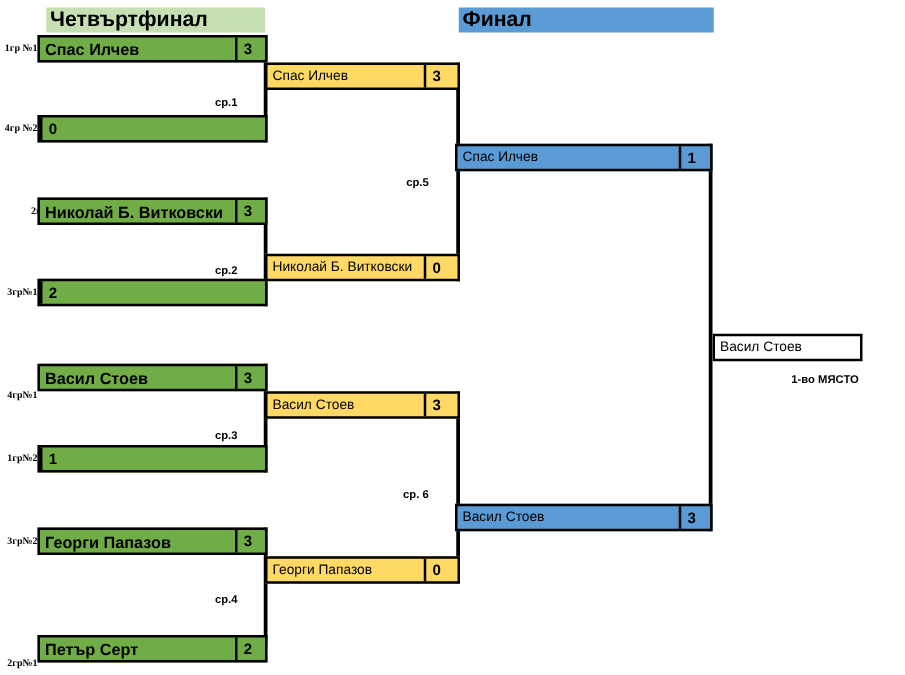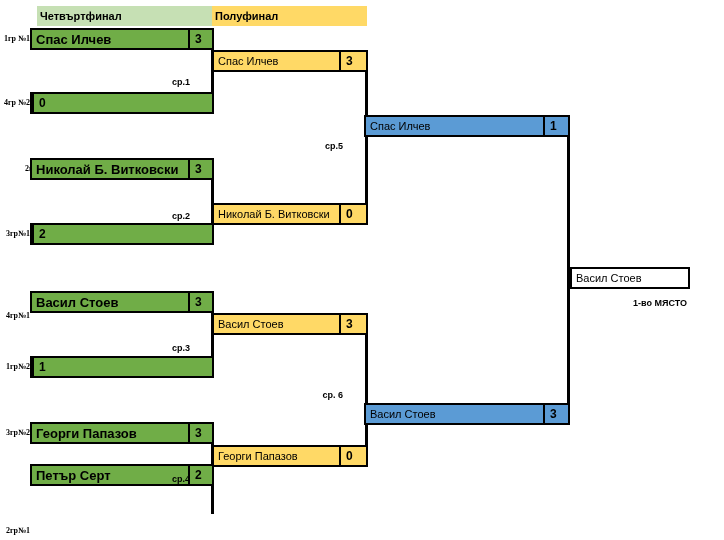--- a/index.html
+++ b/index.html
@@ -2,21 +2,21 @@
 <html><head>
 <meta charset="utf-8">
 <style>
   html,body{margin:0;padding:0;background:#ffffff;}
   .stage{
     position:relative;width:724px;height:540px;background:#ffffff;
     font-family:"Liberation Sans",sans-serif;color:#000;overflow:hidden;
   }
   
   .hdr{position:absolute;top:6px;height:20px;line-height:20px;
-       font-size:11px;font-weight:bold;padding-left:3px;box-sizing:border-box;}
+       font-size:17px;font-weight:bold;padding-left:3px;box-sizing:border-box;}
   .hdr-qf{left:37px;width:175px;background:#C6E0B4;}
   .hdr-sf{left:212px;width:155px;background:#FFD966;}
   .hdr-f {left:367px;width:204px;background:#5B9BD5;}
   
   .vline{position:absolute;width:3px;background:#000;}
   
   .box{position:absolute;display:flex;box-sizing:border-box;height:22px;
        border:2px solid #000;align-items:stretch;}
   .box .name{flex:1;display:flex;align-items:center;padding-left:4px;
              overflow:hidden;white-space:nowrap;}
@@ -40,21 +40,21 @@
           font-size:9px;font-weight:bold;line-height:10px;}
   .place{position:absolute;left:597px;top:298px;width:90px;text-align:right;
          font-size:9px;font-weight:bold;}
 </style>
 </head>
 <body>
 
 <div class="stage">
 
   <div class="hdr hdr-qf">Четвъртфинал</div>
-  <div class="hdr hdr-sf">Полуфинал</div>
+  <div class="hdr hdr-f">Финал</div>
 
   <div class="vline" style="left:211px;top:28px;height:86px;"></div>
   <div class="vline" style="left:211px;top:158px;height:87px;"></div>
   <div class="vline" style="left:211px;top:291px;height:87px;"></div>
   <div class="vline" style="left:211px;top:422px;height:92px;"></div>
   <div class="vline" style="left:365px;top:50px;height:175px;"></div>
   <div class="vline" style="left:365px;top:313px;height:154px;"></div>
   <div class="vline" style="left:567px;top:115px;height:310px;"></div>
 
   <div class="seed" style="top:34px;">1гр №1</div>
@@ -84,21 +84,21 @@
     <div class="name">Васил Стоев</div>
     <div class="score">3</div>
   </div>
   <div class="box qf" style="top:356px;">
     <div class="score">1</div>
   </div>
   <div class="box qf" style="top:422px;">
     <div class="name">Георги Папазов</div>
     <div class="score">3</div>
   </div>
-  <div class="box qf" style="top:464px;text-align:right;">
+  <div class="box qf" style="top:508px;text-align:right;">
     <div class="name">Петър Серт</div>
     <div class="score">2</div>
   </div>
 
   <div class="box sf" style="top:50px;">
     <div class="name">Спас Илчев</div>
     <div class="score">3</div>
   </div>
   <div class="box sf" style="top:203px;">
     <div class="name">Николай Б. Витковски</div>

